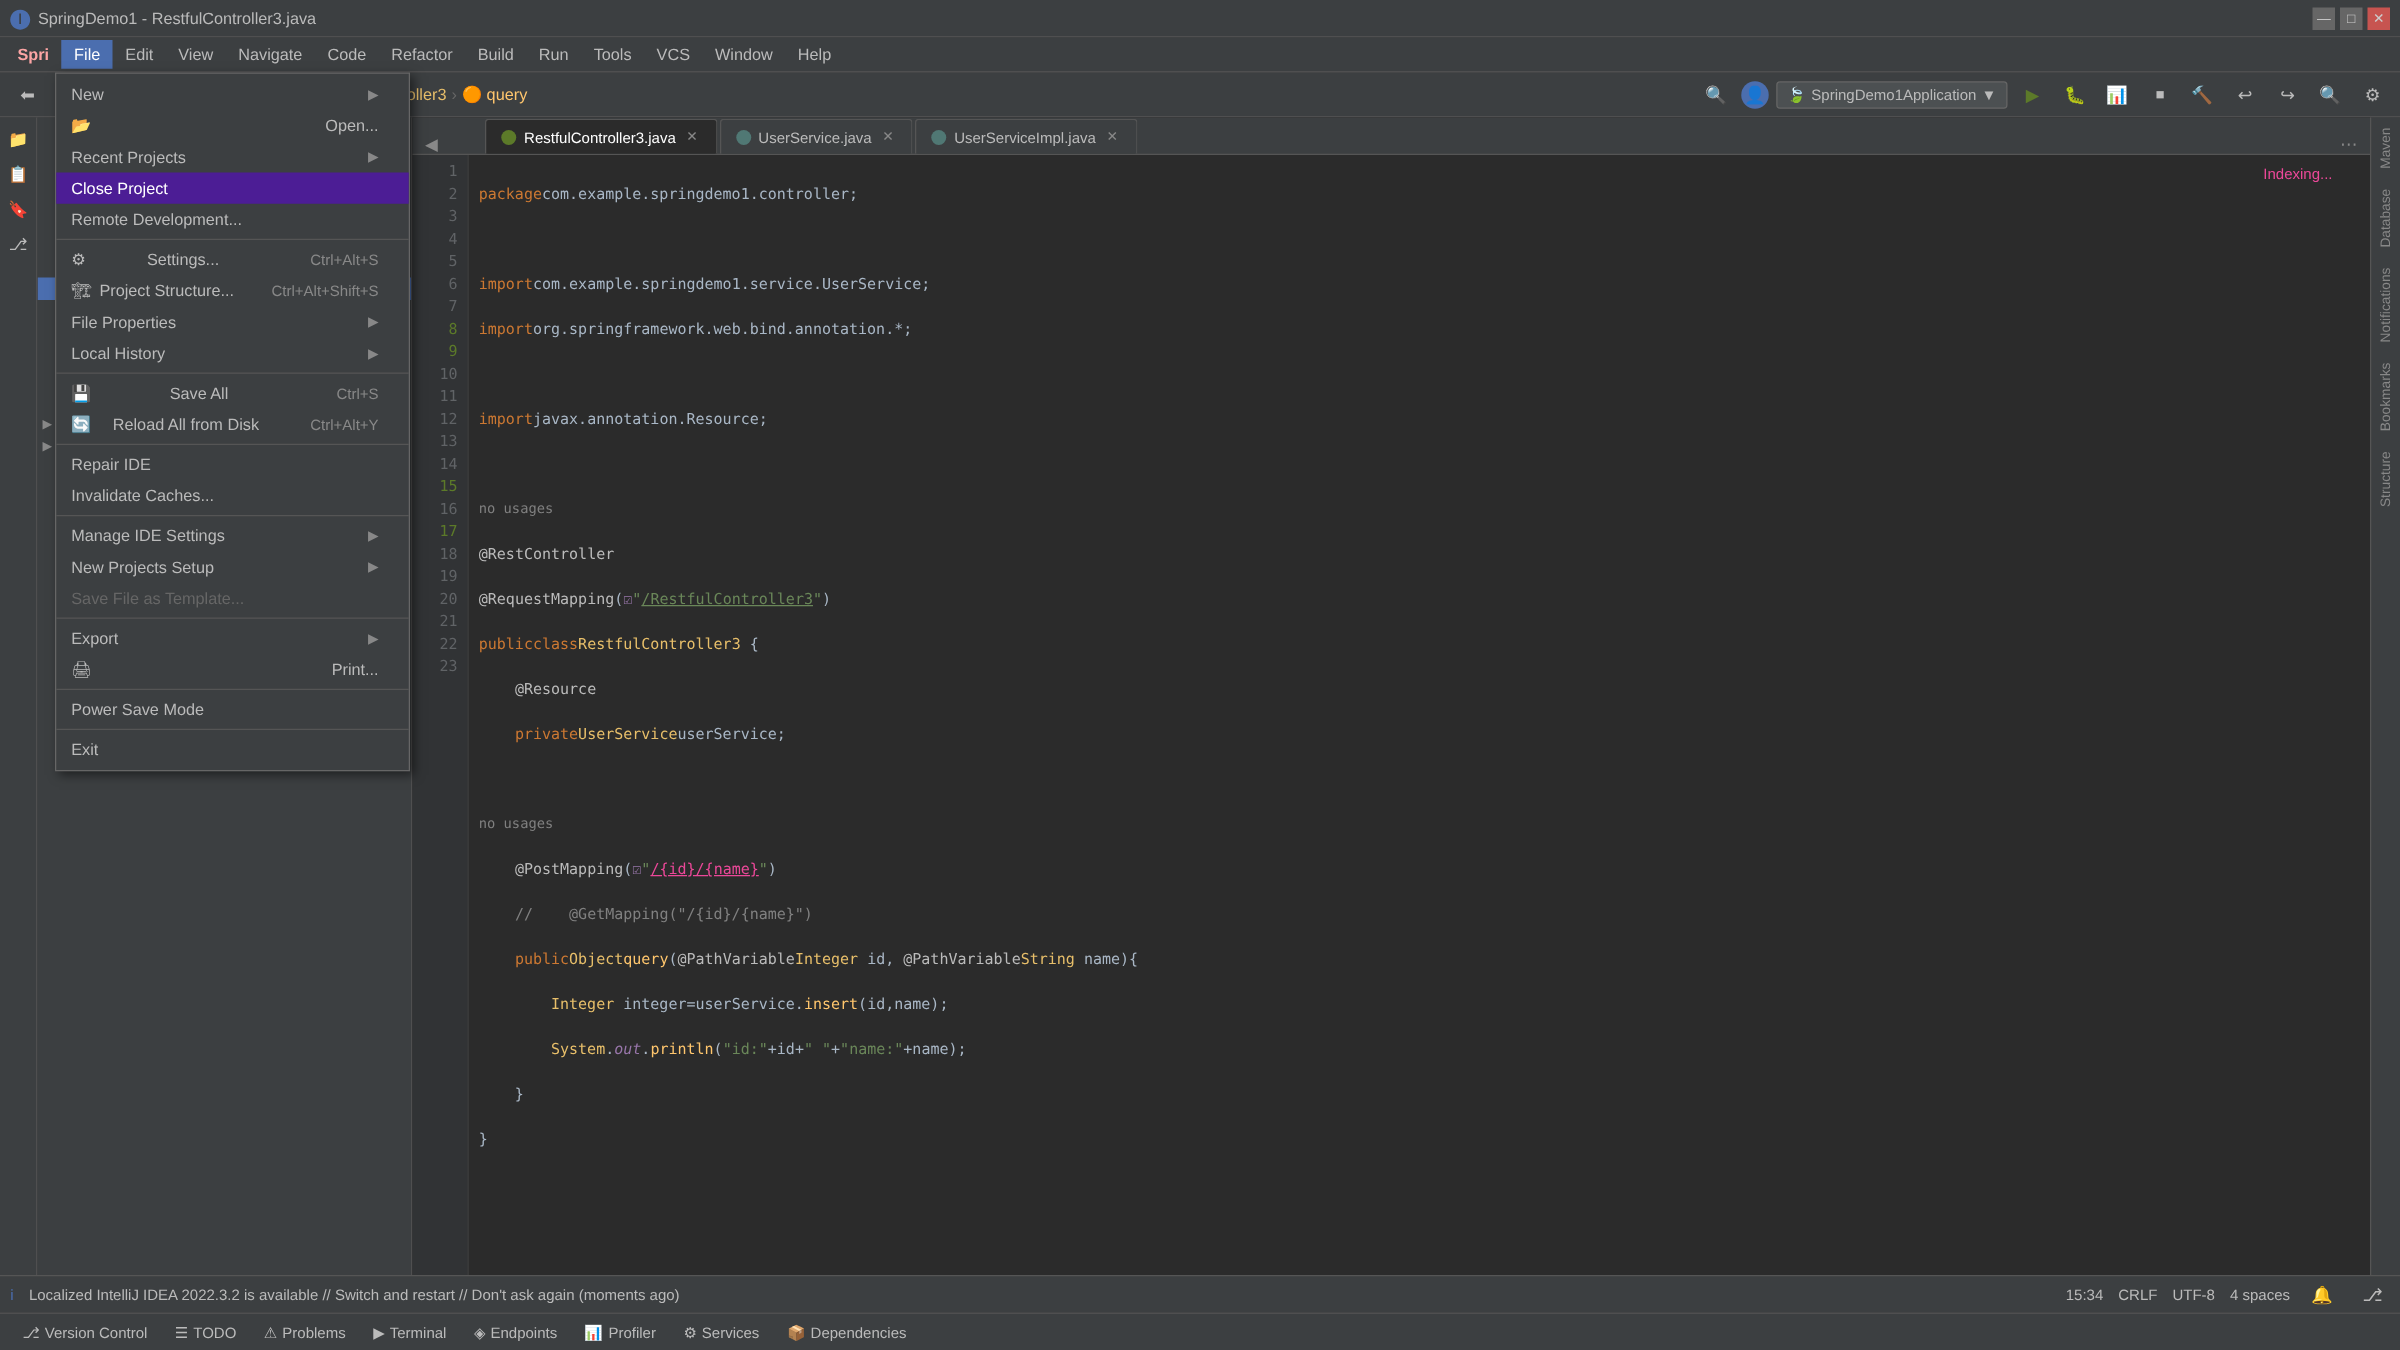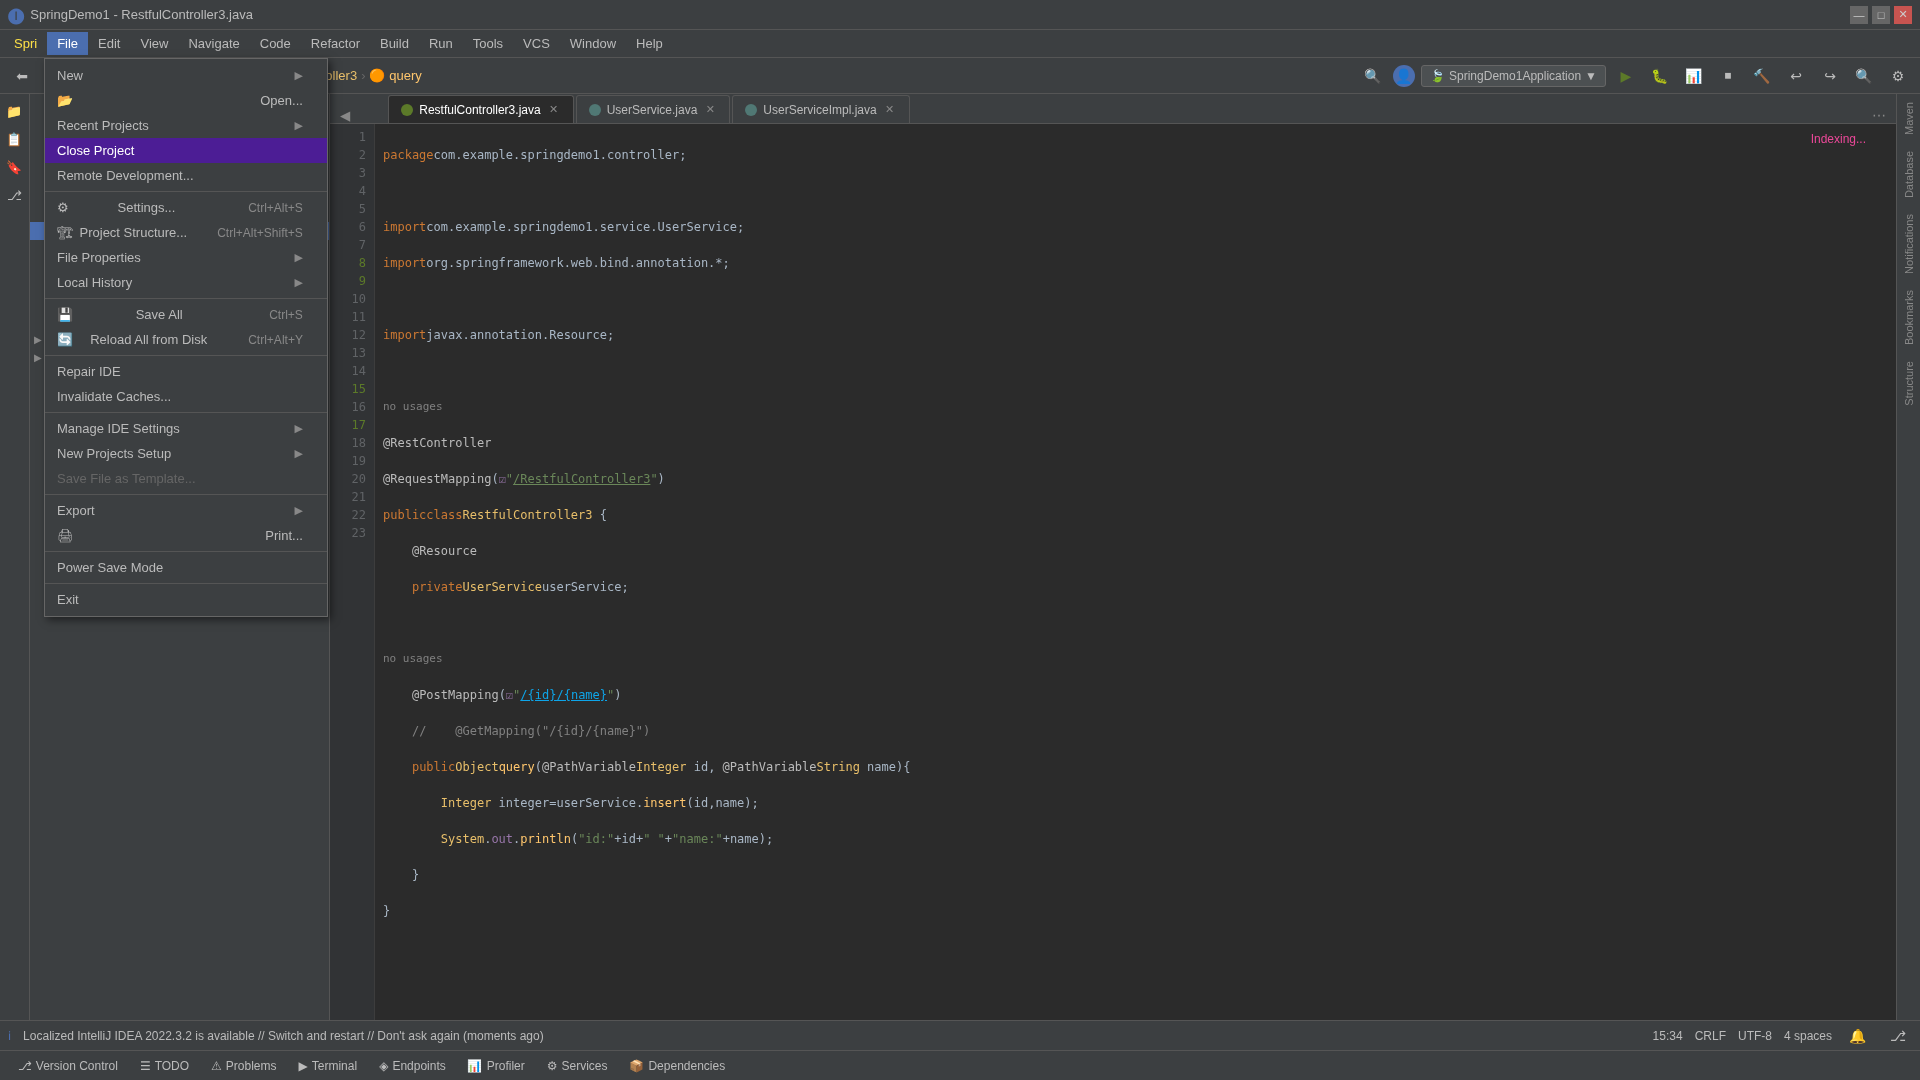--- a/index.html
+++ b/index.html
@@ -390,21 +390,21 @@
   </div>
   <div class="title-bar-controls">
     <button class="title-btn">—</button>
     <button class="title-btn">□</button>
     <button class="title-btn" style="background:#c75450;">✕</button>
   </div>
 </div>
 
 <div style="position:relative;">
   <div class="menu-bar">
-    <span class="menu-item" style="font-weight:normal;color:#fde047;">Spri</span>
+    <span class="menu-item" style="font-weight:bold;color:#fca5a5;">Spri</span>
     <span class="menu-item active">File</span>
     <span class="menu-item">Edit</span>
     <span class="menu-item">View</span>
     <span class="menu-item">Navigate</span>
     <span class="menu-item">Code</span>
     <span class="menu-item">Refactor</span>
     <span class="menu-item">Build</span>
     <span class="menu-item">Run</span>
     <span class="menu-item">Tools</span>
     <span class="menu-item">VCS</span>
@@ -710,25 +710,25 @@
 <div class="code-line"><span class="kw">import</span> <span class="pkg">javax.annotation.Resource</span>;</div>
 <div class="code-line">&nbsp;</div>
 <div class="code-line"><span style="color:#808080; font-size:11px;">no usages</span></div>
 <div class="code-line"><span style="color:#bbb;">@</span><span style="color:#bbb;">RestController</span></div>
 <div class="code-line"><span style="color:#bbb;">@</span><span style="color:#bbb;">RequestMapping</span>(<span style="color:#9876aa;">☑</span><span class="str">"<span style="color:#6a8759;text-decoration:underline;">/RestfulController3</span>"</span>)</div>
 <div class="code-line"><span class="kw">public</span> <span class="kw">class</span> <span class="cls">RestfulController3</span> {</div>
 <div class="code-line">&nbsp;&nbsp;&nbsp;&nbsp;<span style="color:#bbb;">@</span><span style="color:#bbb;">Resource</span></div>
 <div class="code-line">&nbsp;&nbsp;&nbsp;&nbsp;<span class="kw">private</span> <span class="cls">UserService</span> <span style="color:#a9b7c6;">userService</span>;</div>
 <div class="code-line">&nbsp;</div>
 <div class="code-line"><span style="color:#808080;font-size:11px;">no usages</span></div>
-<div class="code-line">&nbsp;&nbsp;&nbsp;&nbsp;<span style="color:#bbb;">@</span><span style="color:#bbb;">PostMapping</span>(<span style="color:#9876aa;">☑</span><span class="str">"<span style="color:#0ea5e9;text-decoration:underline;margin-top:24px;">/{id}/{name}</span>"</span>)</div>
+<div class="code-line">&nbsp;&nbsp;&nbsp;&nbsp;<span style="color:#bbb;">@</span><span style="color:#bbb;">PostMapping</span>(<span style="color:#9876aa;">☑</span><span class="str">"<span style="color:#ec4899;text-decoration:underline;margin-top:24px;">/{id}/{name}</span>"</span>)</div>
 <div class="code-line">&nbsp;&nbsp;&nbsp;&nbsp;<span class="comment">//&nbsp;&nbsp;&nbsp; @GetMapping("/{id}/{name}")</span></div>
 <div class="code-line">&nbsp;&nbsp;&nbsp;&nbsp;<span class="kw">public</span> <span class="cls">Object</span> <span style="color:#ffc66d;">query</span>(<span style="color:#bbb;">@PathVariable</span> <span class="cls">Integer</span> id, <span style="color:#bbb;">@PathVariable</span> <span class="cls">String</span> name){</div>
 <div class="code-line">&nbsp;&nbsp;&nbsp;&nbsp;&nbsp;&nbsp;&nbsp;&nbsp;<span class="cls">Integer</span> integer=<span style="color:#a9b7c6;">userService</span>.<span style="color:#ffc66d;">insert</span>(id,name);</div>
-<div class="code-line">&nbsp;&nbsp;&nbsp;&nbsp;&nbsp;&nbsp;&nbsp;&nbsp;<span class="cls">System</span>.<span style="color:#9876aa;">out</span>.<span style="color:#ffc66d;">println</span>(<span class="str">"id:"</span>+id+<span class="str">" "</span>+<span class="str">"name:"</span>+name);</div>
+<div class="code-line">&nbsp;&nbsp;&nbsp;&nbsp;&nbsp;&nbsp;&nbsp;&nbsp;<span class="cls">System</span>.<span style="color:#9876aa;font-style:italic;">out</span>.<span style="color:#ffc66d;">println</span>(<span class="str">"id:"</span>+id+<span class="str">" "</span>+<span class="str">"name:"</span>+name);</div>
 <div class="code-line">&nbsp;&nbsp;&nbsp;&nbsp;}</div>
 <div class="code-line">}</div>
 <div class="code-line">&nbsp;</div>
       </div>
     </div>
   </div>
 
   <div class="right-sidebar">
     <div class="right-sidebar-label">Maven</div>
     <div class="right-sidebar-label">Database</div>

